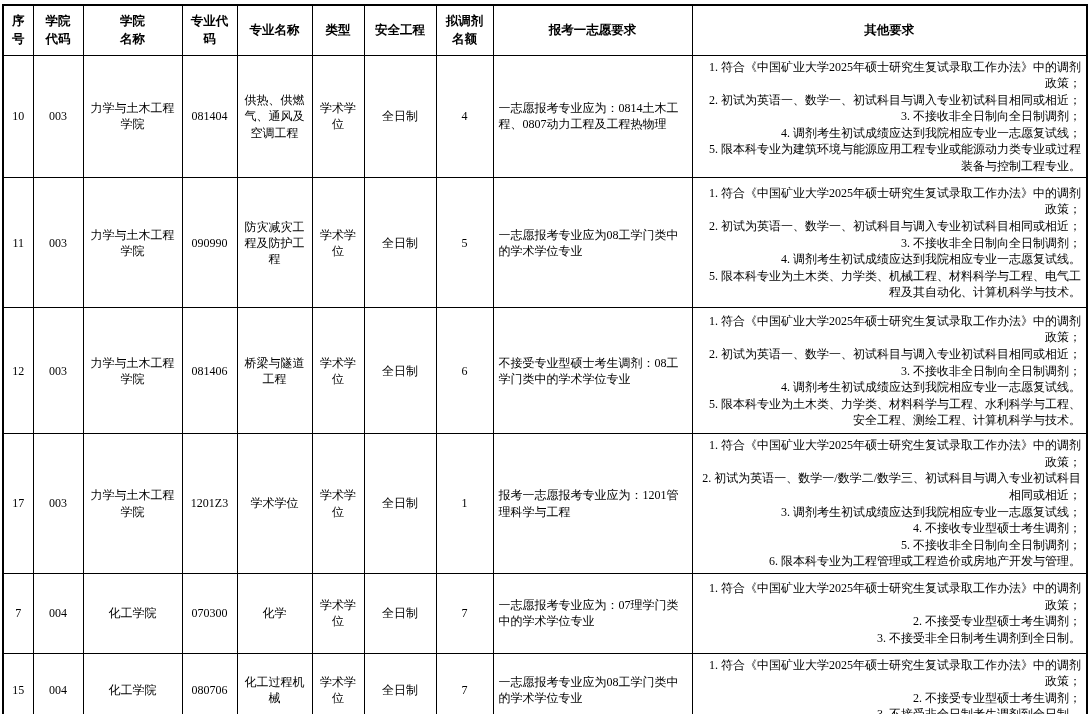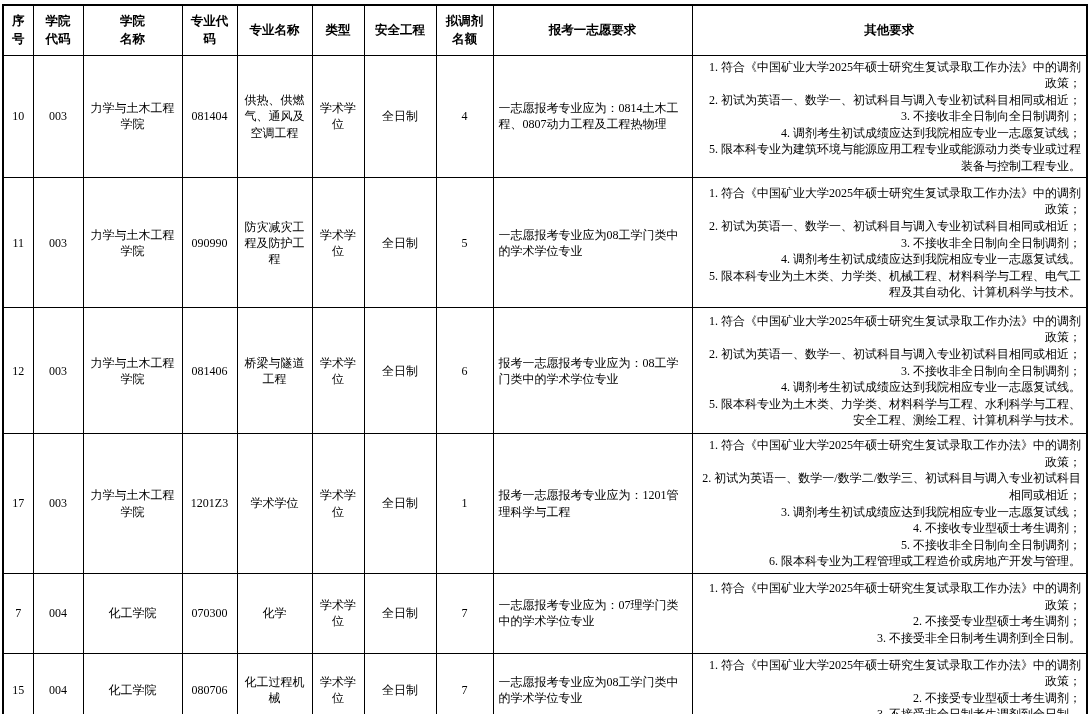--- a/index.html
+++ b/index.html
@@ -119,21 +119,21 @@
     </tr>
     <tr style="height:126px">
       <td>12</td>
       <td>003</td>
       <td>力学与土木工程学院</td>
       <td>081406</td>
       <td>桥梁与隧道工程</td>
       <td>学术学位</td>
       <td>全日制</td>
       <td>6</td>
-      <td class="col-first">报考一志愿报考专业应为：08工学门类中的学术学位专业</td>
+      <td class="col-first">不接受专业型硕士考生调剂：08工学门类中的学术学位专业</td>
       <td class="col-other">1. 符合《中国矿业大学2025年硕士研究生复试录取工作办法》中的调剂政策；
 2. 初试为英语一、数学一、初试科目与调入专业初试科目相同或相近；
 3. 不接收非全日制向全日制调剂；
 4. 调剂考生初试成绩应达到我院相应专业一志愿复试线。
 5. 限本科专业为土木类、力学类、材料科学与工程、水利科学与工程、安全工程、测绘工程、计算机科学与技术。</td>
     </tr>
     <tr style="height:128px">
       <td>17</td>
       <td>003</td>
       <td>力学与土木工程学院</td>

